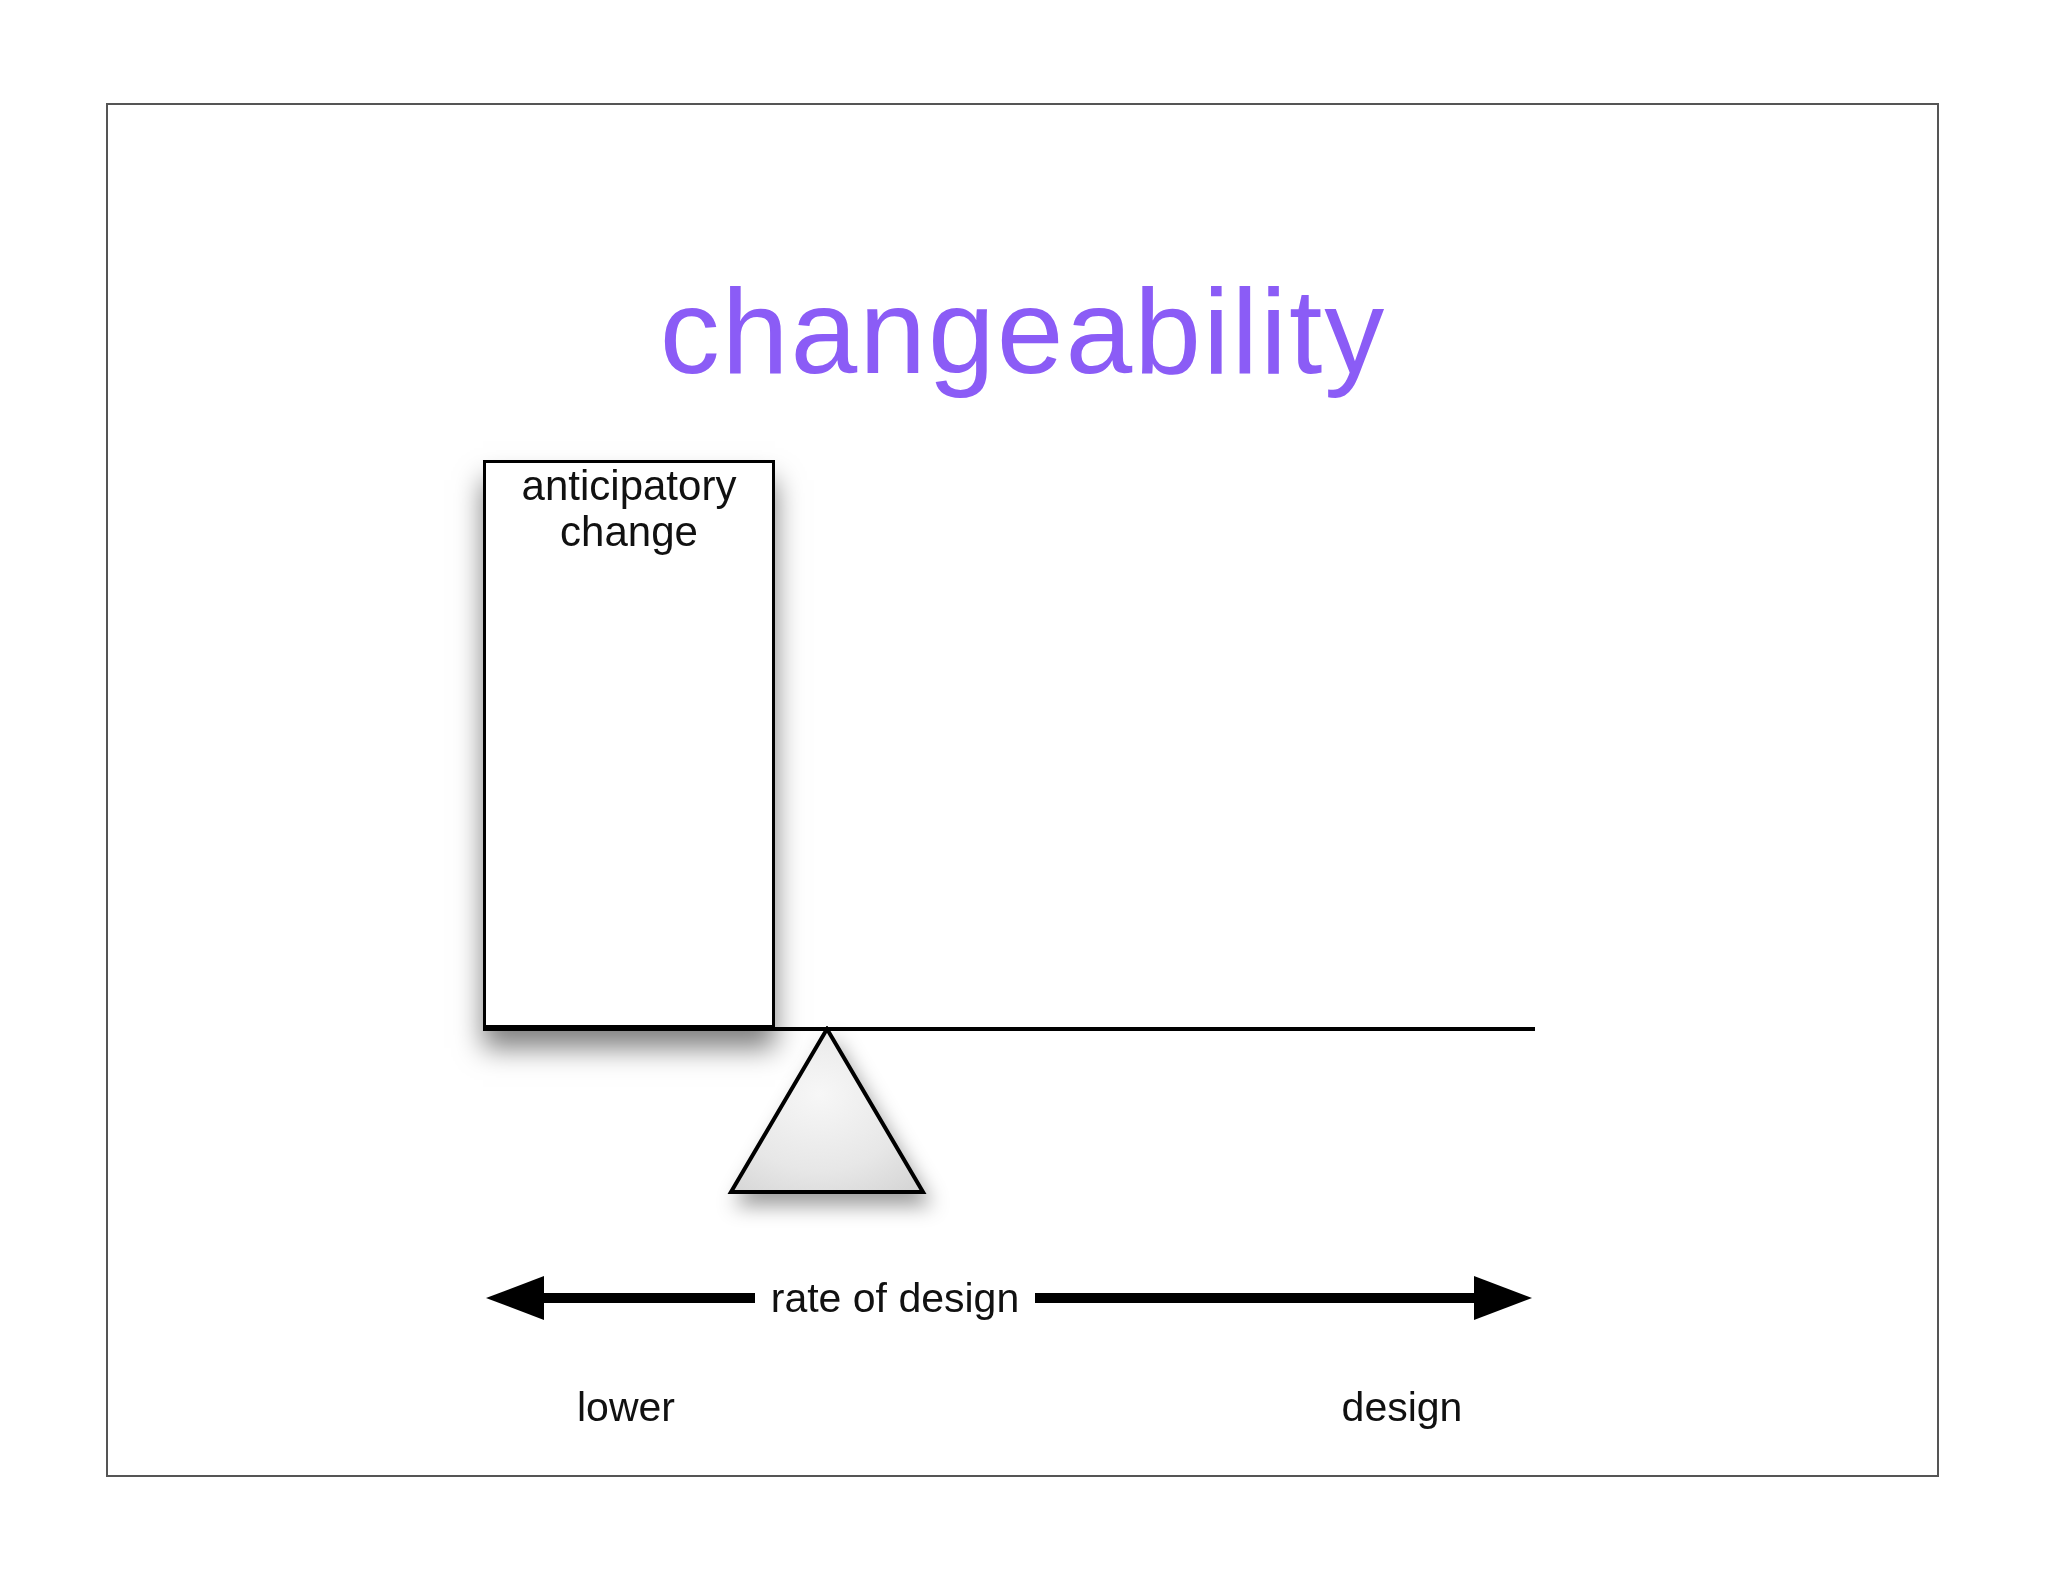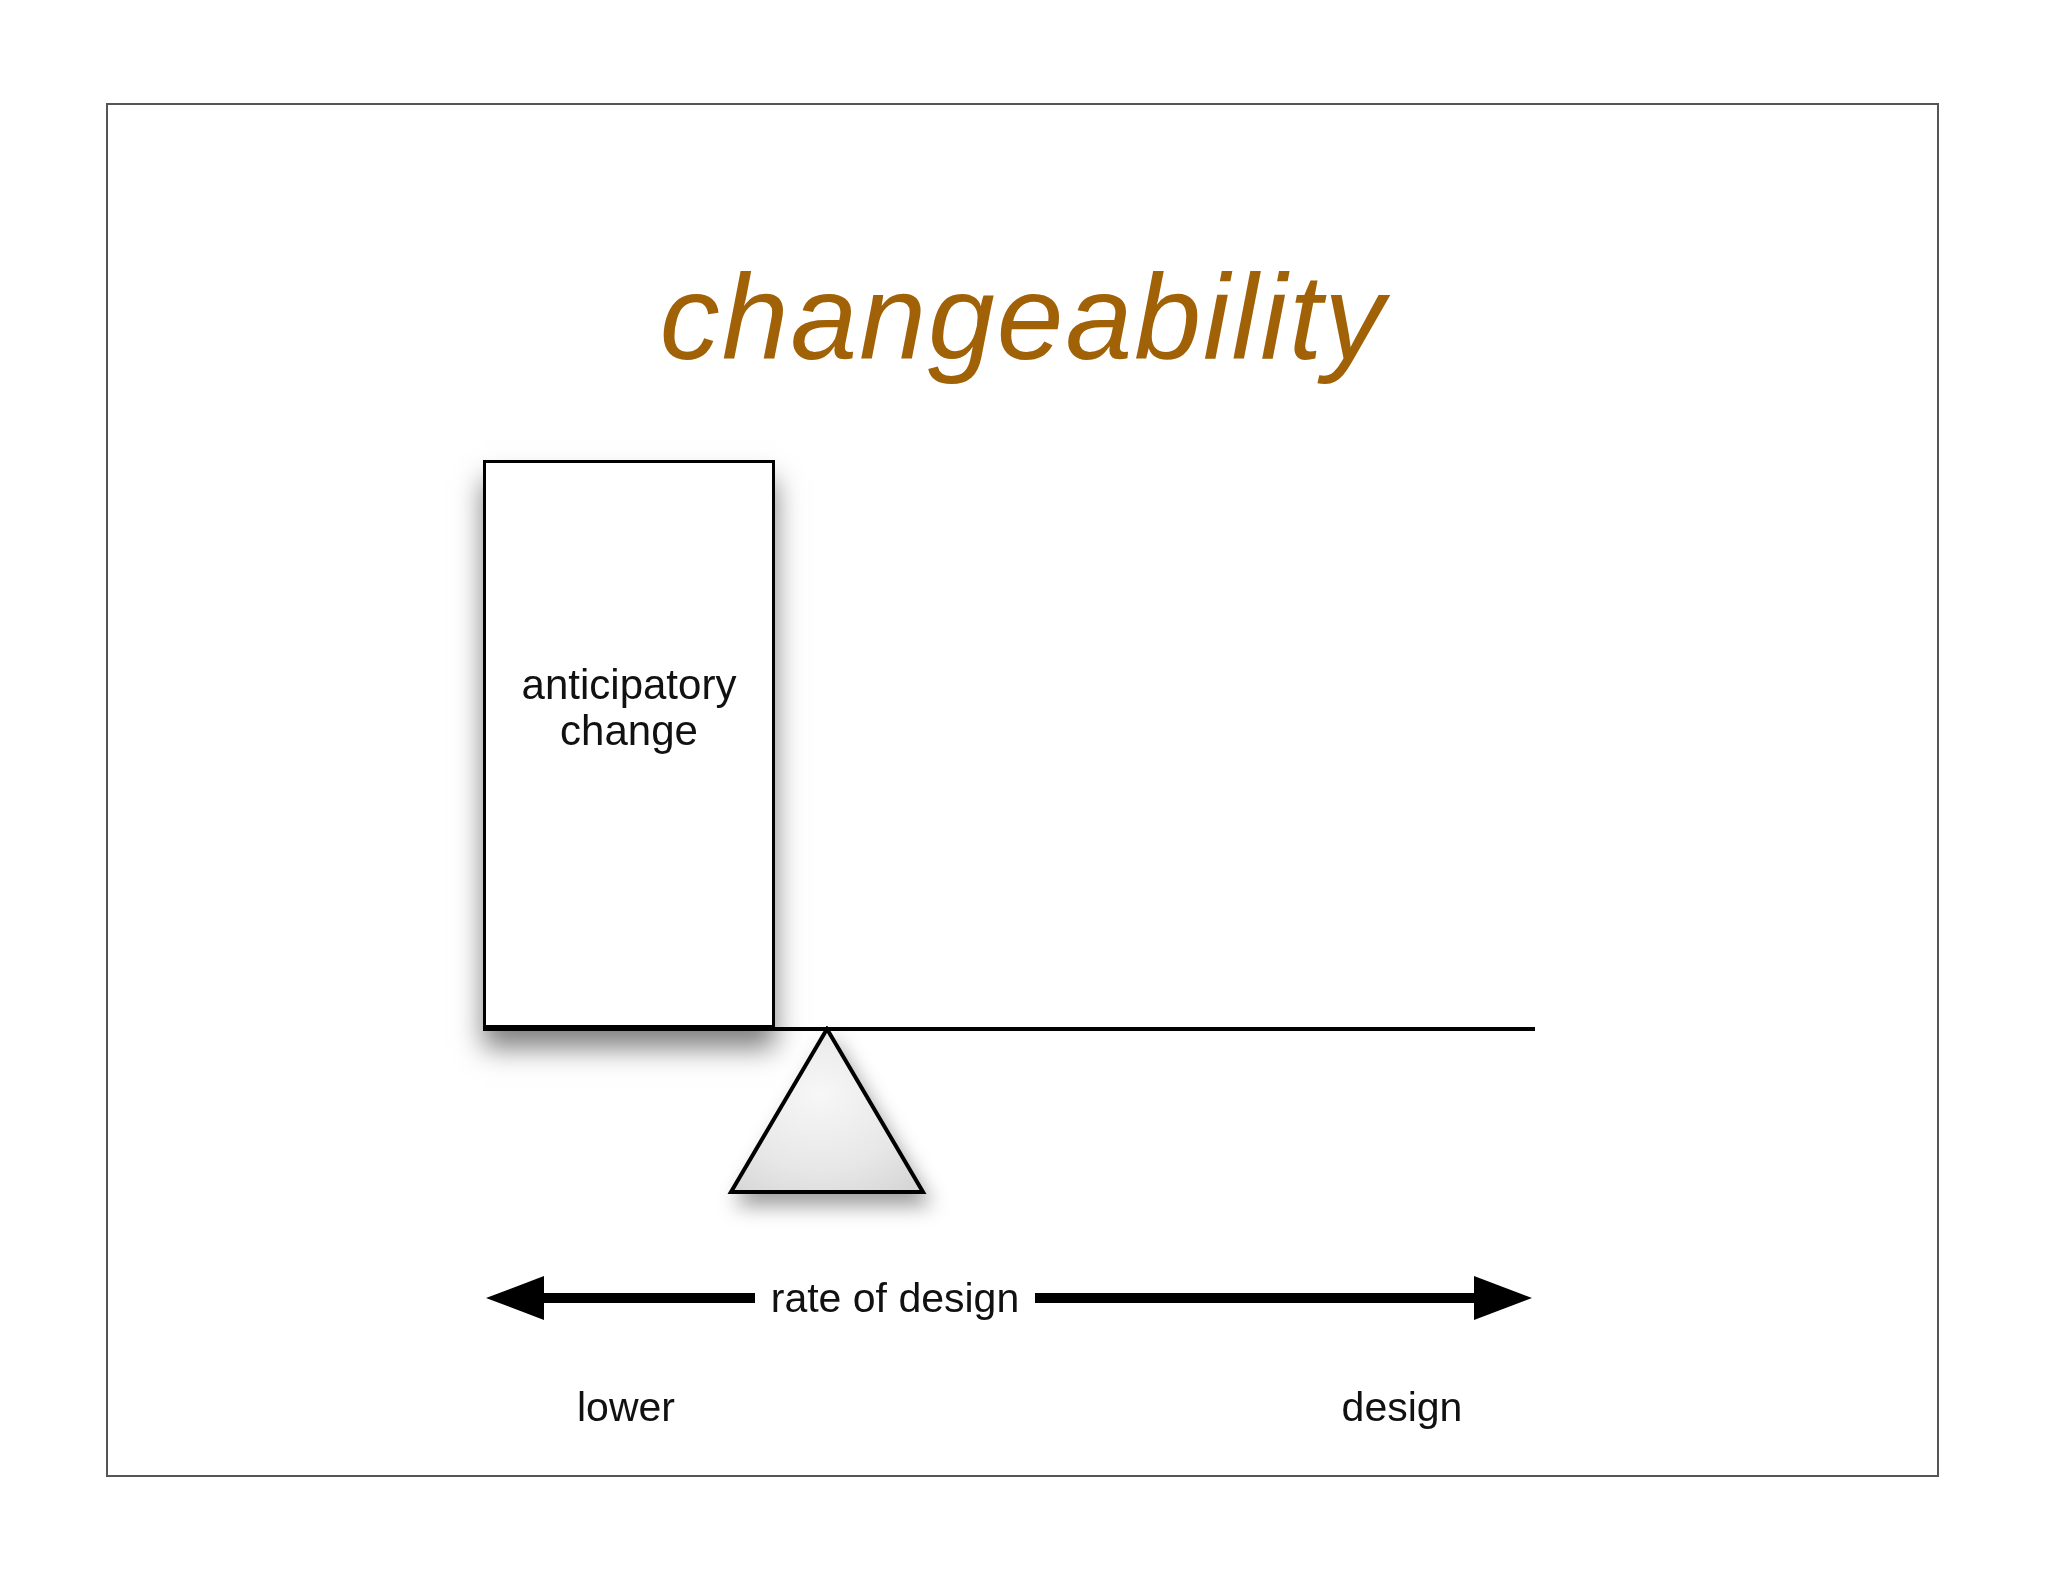--- a/index.html
+++ b/index.html
@@ -21,44 +21,43 @@
     left: 106px;
     top: 103px;
     width: 1833px;
     height: 1374px;
     border: 2px solid #555555;
     background: #ffffff;
     box-sizing: border-box;
   }
   .title {
     position: absolute;
-    top: 257px;
+    top: 271px;
     left: 1023px;
     transform: translateX(-50%);
     margin: 0;
     font-size: 120px;
     font-weight: normal;
     letter-spacing: 2px;
     line-height: 1;
-    color: #a16207;
+    color: #8b5cf6;
     white-space: nowrap;
-    font-style: italic;
   }
   .tall-box {
     position: absolute;
     left: 483px;
     top: 460px;
     width: 292px;
     height: 568px;
     box-sizing: border-box;
     border: 3px solid #000000;
     background: #ffffff;
     box-shadow: 0 20px 26px rgba(0,0,0,0.50);
     display: flex;
-    align-items: center;
+    align-items: flex-start;
     justify-content: center;
     padding-bottom: 72px;
   }
   .tall-box .box-label {
     font-size: 42px;
     line-height: 46px;
     text-align: center;
     color: #111111;
   }
   .tall-box .box-label span { display: block; }

